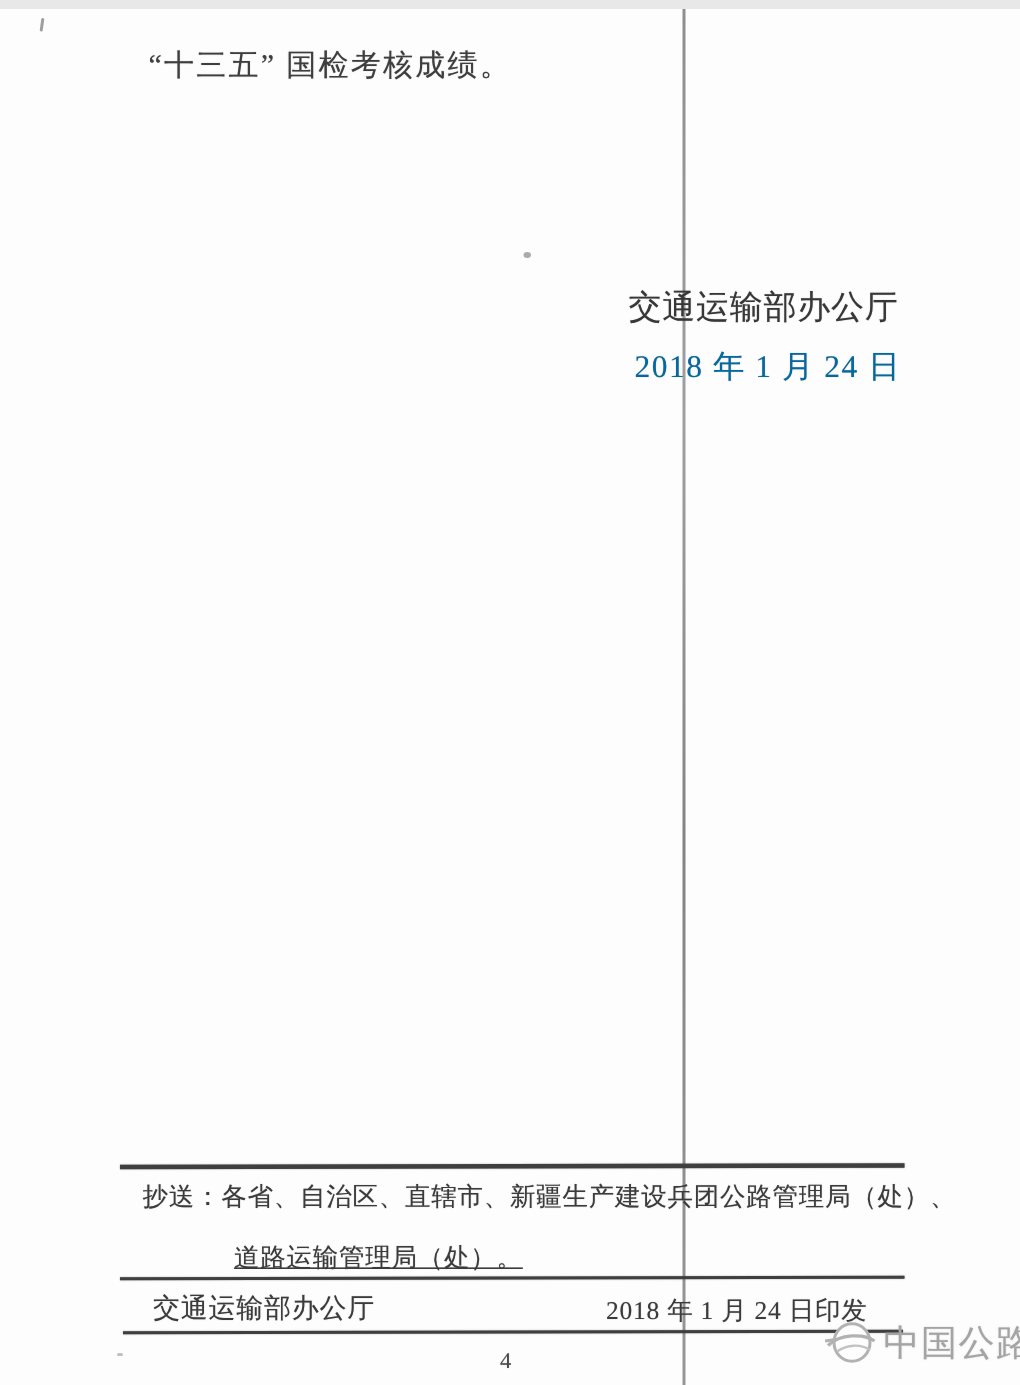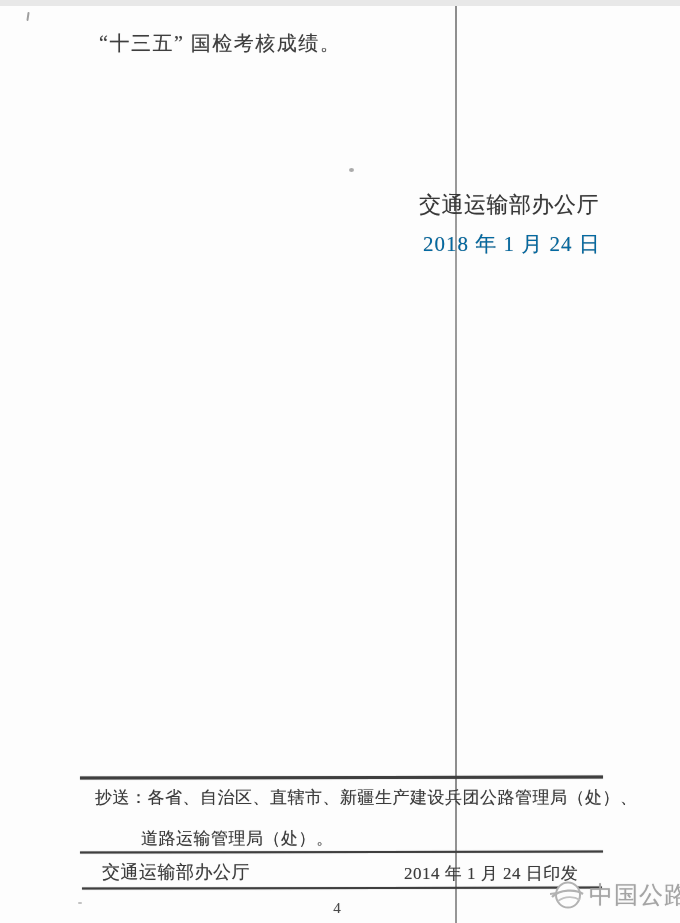--- a/index.html
+++ b/index.html
@@ -61,24 +61,25 @@
   .hline-2 { left: 80px; top: 845px; width: 523px; height: 2px; transform: rotate(-0.1deg); }
   .hline-3 { left: 82px; top: 881px; width: 520px; height: 2px; transform: rotate(-0.1deg); }
   .cc-line-1 {
     left: 95px;
     top: 780px;
     font-size: 17px;
     letter-spacing: 0.5px;
     font-family: Liberation Mono, monospace;
   }
   .cc-line-2 {
-    left: 141px;
+    left: 156px;
     top: 821px;
     font-size: 17px;
     letter-spacing: 0.5px;
+    text-decoration: underline;
   }
   .issuer {
     left: 102px;
     top: 854px;
     font-size: 18px;
     letter-spacing: 0.5px;
   }
   .print-date {
     left: 404px;
     top: 856px;
@@ -137,21 +138,21 @@
 
   <div class="txt sig-org">交通运输部办公厅</div>
   <div class="txt sig-date">2018 年 1 月 24 日</div>
 
   <div class="hline hline-1"></div>
   <div class="txt cc-line-1">抄送：各省、自治区、直辖市、新疆生产建设兵团公路管理局（处）、</div>
   <div class="txt cc-line-2">道路运输管理局（处）。</div>
   <div class="hline hline-2"></div>
 
   <div class="txt issuer">交通运输部办公厅</div>
-  <div class="txt print-date">2014 年 1 月 24 日印发</div>
+  <div class="txt print-date">2018 年 1 月 24 日印发</div>
   <div class="hline hline-3"></div>
 
   <div class="txt page-number">4</div>
 
   <div class="watermark">
     <svg class="logo" viewBox="0 0 34 30">
       <ellipse cx="18" cy="15" rx="12" ry="12.5" fill="#fdfdfd" stroke="#b2b2b2" stroke-width="2"></ellipse>
       <path d="M2 17 C 10 9, 26 9, 33 14" fill="none" stroke="#b2b2b2" stroke-width="2.2"></path>
       <path d="M8 21 C 15 16, 24 16, 30 20" fill="none" stroke="#c2c2c2" stroke-width="1.6"></path>
       <path d="M0 14 L 7 13" fill="none" stroke="#b2b2b2" stroke-width="2"></path>

